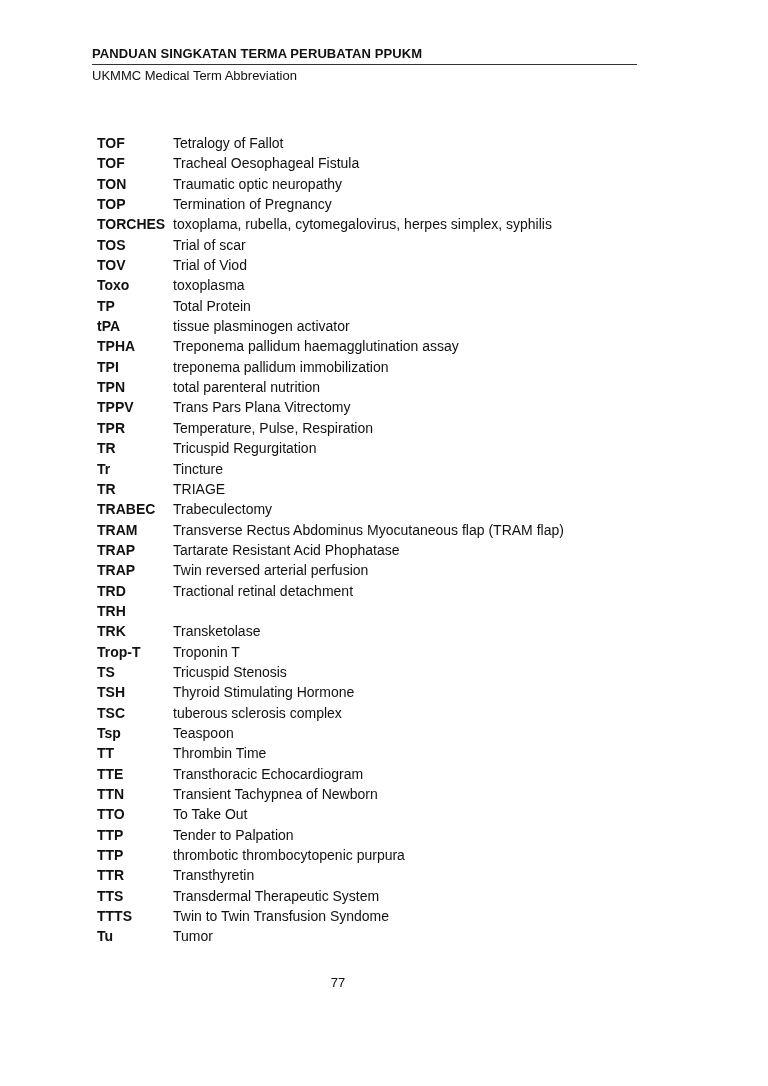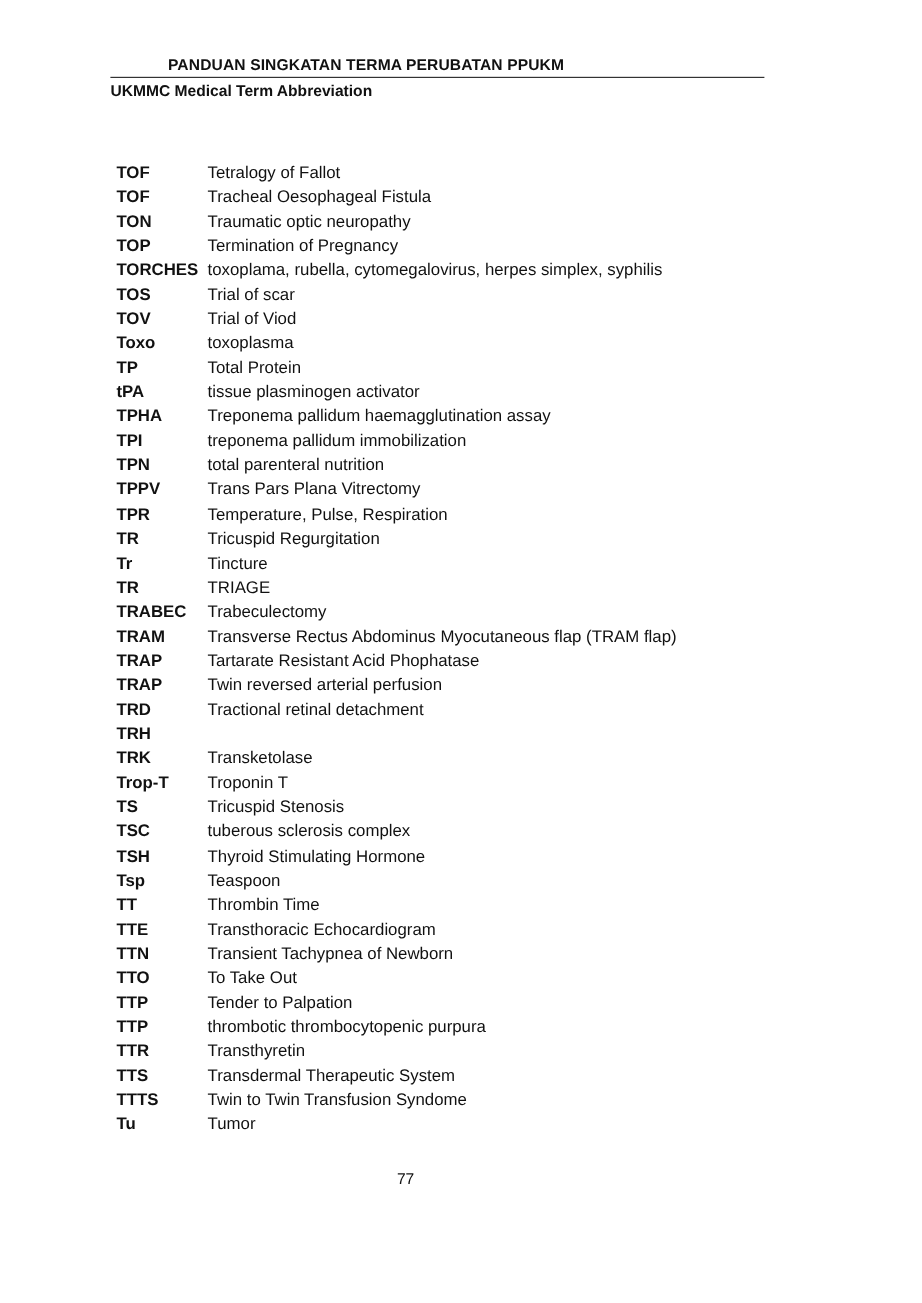--- a/index.html
+++ b/index.html
@@ -1,20 +1,20 @@
 <!DOCTYPE html>
 <html><head>
   <meta charset="utf-8">
   <style>
     html, body { margin: 0; padding: 0; background: #ffffff; }
     body { width: 768px; height: 1086px; position: relative; overflow: hidden;
            font-family: "Liberation Sans", "DejaVu Sans", sans-serif; color: #111; }
-    .header-title { position: absolute; left: 92px; top: 46px; font-size: 13px; font-weight: bold; letter-spacing: 0.1px; margin-left: 48px; }
+    .header-title { position: absolute; left: 92px; top: 46px; font-size: 13px; font-weight: bold; letter-spacing: 0.1px; }
     .header-rule { position: absolute; left: 92px; top: 64px; width: 545px; height: 0; border-top: 1.4px solid #333; }
-    .header-sub { position: absolute; left: 92px; top: 68px; font-size: 13px; font-weight: bold; }
+    .header-sub { position: absolute; left: 92px; top: 68px; font-size: 13px; }
     .entries { position: absolute; left: 97px; top: 133px; }
     .row { display: flex; height: 20.35px; line-height: 20.35px; font-size: 14px; white-space: nowrap; }
     .abbr { width: 76px; font-weight: bold; }
     .def { }
     .page-num { position: absolute; left: 0; width: 676px; top: 975px; text-align: center; font-size: 13px; }
   </style>
 </head>
 <body>
 
 <div class="header-title">PANDUAN SINGKATAN TERMA PERUBATAN PPUKM</div>
@@ -123,26 +123,26 @@
     </div>
     <div class="row">
       <span class="abbr">Trop-T</span>
       <span class="def">Troponin T</span>
     </div>
     <div class="row">
       <span class="abbr">TS</span>
       <span class="def">Tricuspid Stenosis</span>
     </div>
     <div class="row">
+      <span class="abbr">TSH</span>
+      <span class="def">Thyroid Stimulating Hormone</span>
+    </div>
+    <div class="row">
       <span class="abbr">TSC</span>
       <span class="def">tuberous sclerosis complex</span>
-    </div>
-    <div class="row">
-      <span class="abbr">TSH</span>
-      <span class="def">Thyroid Stimulating Hormone</span>
     </div>
     <div class="row">
       <span class="abbr">Tsp</span>
       <span class="def">Teaspoon</span>
     </div>
     <div class="row">
       <span class="abbr">TT</span>
       <span class="def">Thrombin Time</span>
     </div>
     <div class="row">

